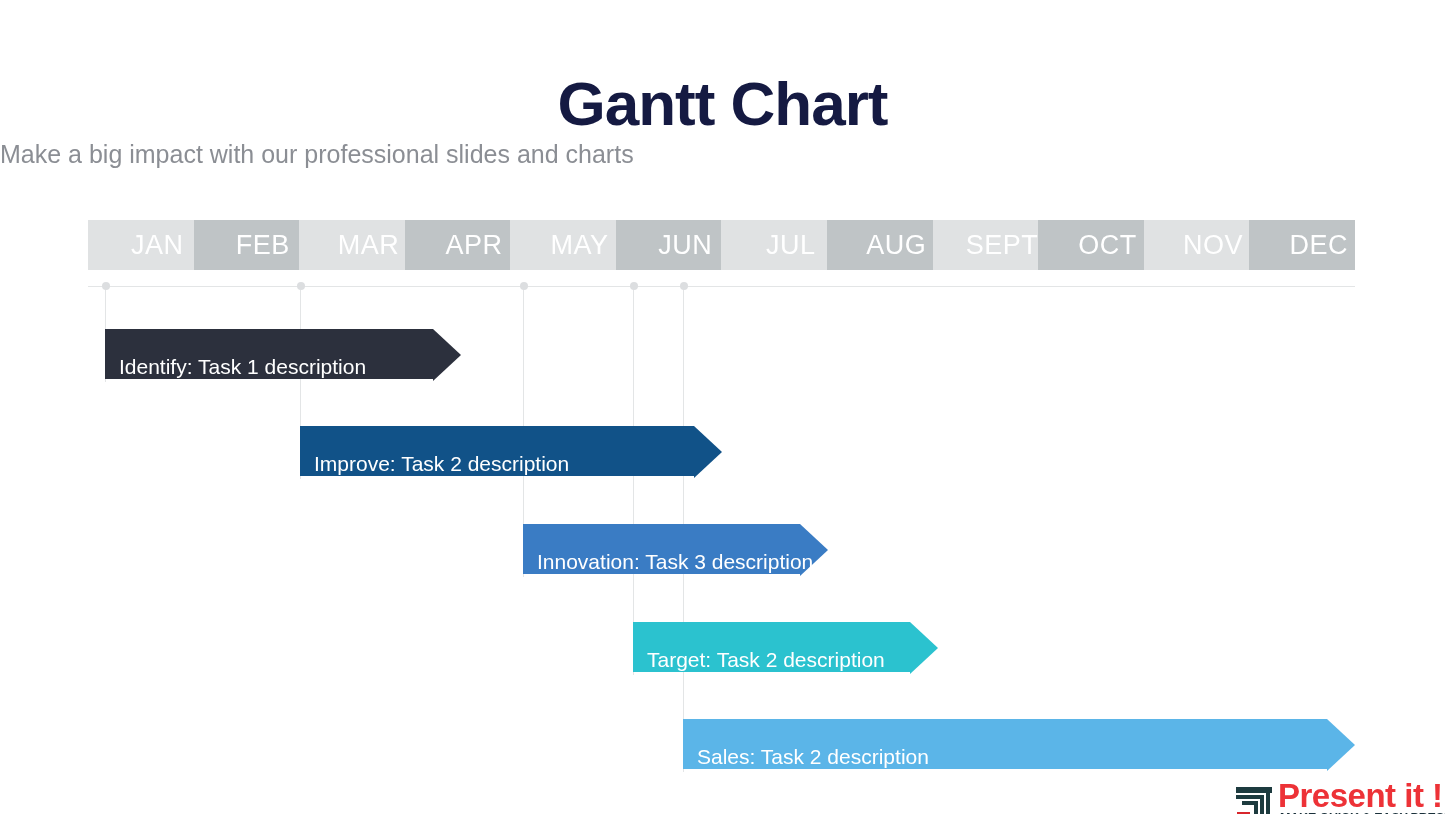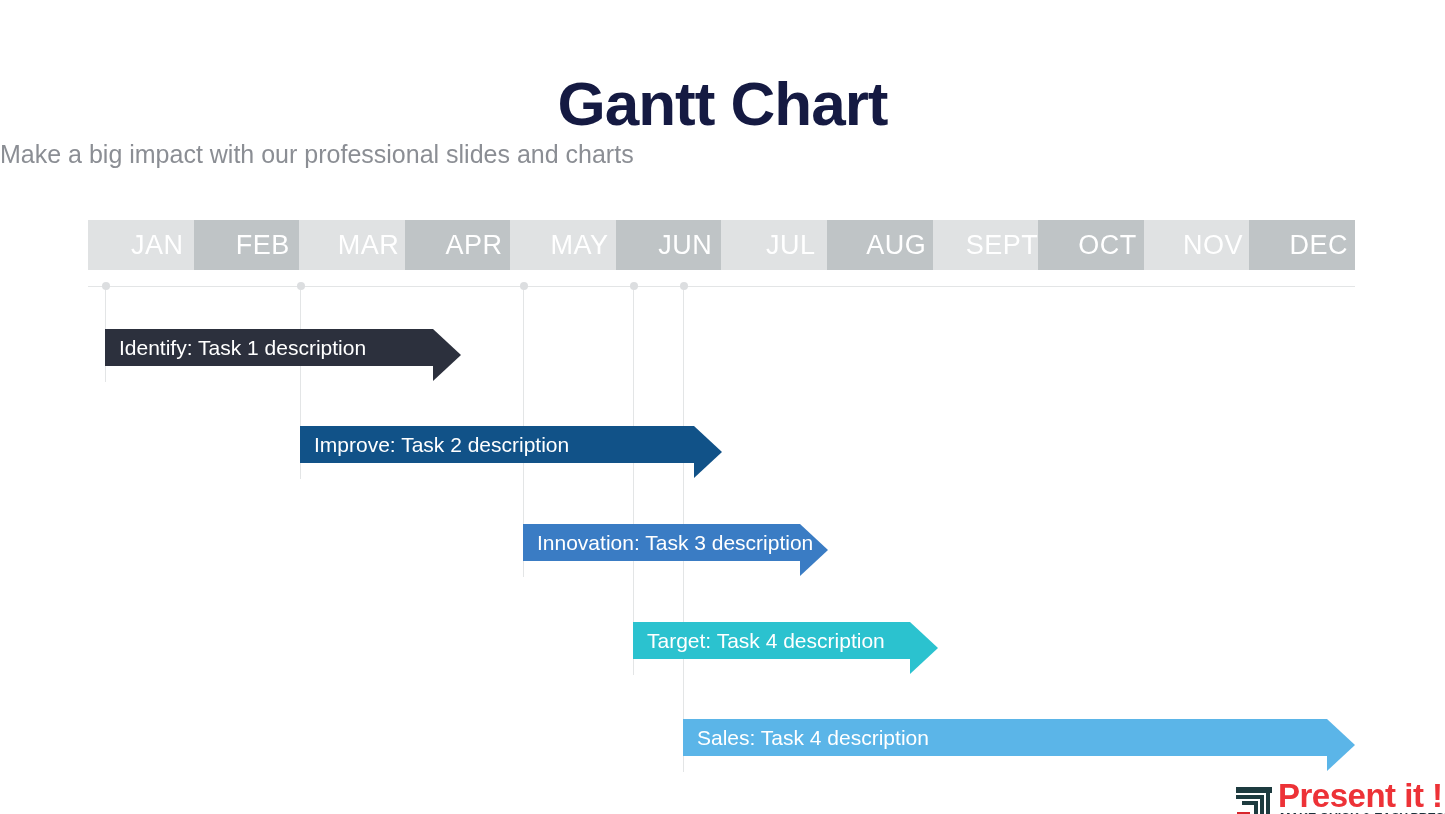--- a/index.html
+++ b/index.html
@@ -56,22 +56,22 @@
     background:#e3e5e6;
   }
   .grid-dot {
     position:absolute; top:-4px; left:-3.5px;
     width:8px; height:8px; border-radius:50%;
     background:#dcdee0;
   }
 
   
   .bar {
-    position:absolute; height:37px;
-    display:flex; align-items:center;
+    position:absolute; height:50px;
+    display:flex; align-items:flex-end;
   }
   .bar-body {
     position:absolute; left:0; top:0; height:100%;
   }
   .bar-tip {
     position:absolute; top:0; width:0; height:0;
     border-top:26.5px solid transparent;
     border-bottom:26.5px solid transparent;
   }
   .bar-label {
@@ -152,26 +152,26 @@
           <div class="bar-label">Improve: Task 2 description</div>
         </div>
         <div class="bar" style="left: 435px; top: 238px; width: 305px;">
           <div class="bar-body" style="width: 277px; background: rgb(58, 124, 196);"></div>
           <div class="bar-tip" style="left: 277px; border-left: 28px solid rgb(58, 124, 196);"></div>
           <div class="bar-label">Innovation: Task 3 description</div>
         </div>
         <div class="bar" style="left: 545px; top: 336px; width: 305px;">
           <div class="bar-body" style="width: 277px; background: rgb(43, 194, 207);"></div>
           <div class="bar-tip" style="left: 277px; border-left: 28px solid rgb(43, 194, 207);"></div>
-          <div class="bar-label">Target: Task 4 description</div>
+          <div class="bar-label">Target: Task 2 description</div>
         </div>
         <div class="bar" style="left: 595px; top: 433px; width: 672px;">
           <div class="bar-body" style="width: 644px; background: rgb(91, 181, 232);"></div>
           <div class="bar-tip" style="left: 644px; border-left: 28px solid rgb(91, 181, 232);"></div>
-          <div class="bar-label">Sales: Task 4 description</div>
+          <div class="bar-label">Sales: Task 2 description</div>
         </div>
       </div>
   </div>
 
   <div class="logo">
     <svg class="logo-mark" viewBox="0 0 42 42">
       <path d="M2 12 L2 16 L26 16 L26 40 L30 40 L30 12 Z" fill="#1d3b3f"></path>
       <path d="M8 18 L8 22 L20 22 L20 40 L24 40 L24 18 Z" fill="#1d3b3f"></path>
       <path d="M32 6 L32 40 L36 40 L36 6 Z" fill="#1d3b3f"></path>
       <path d="M2 2 L2 8 L38 8 L38 2 Z" fill="#1d3b3f" transform="translate(0,2)"></path>

